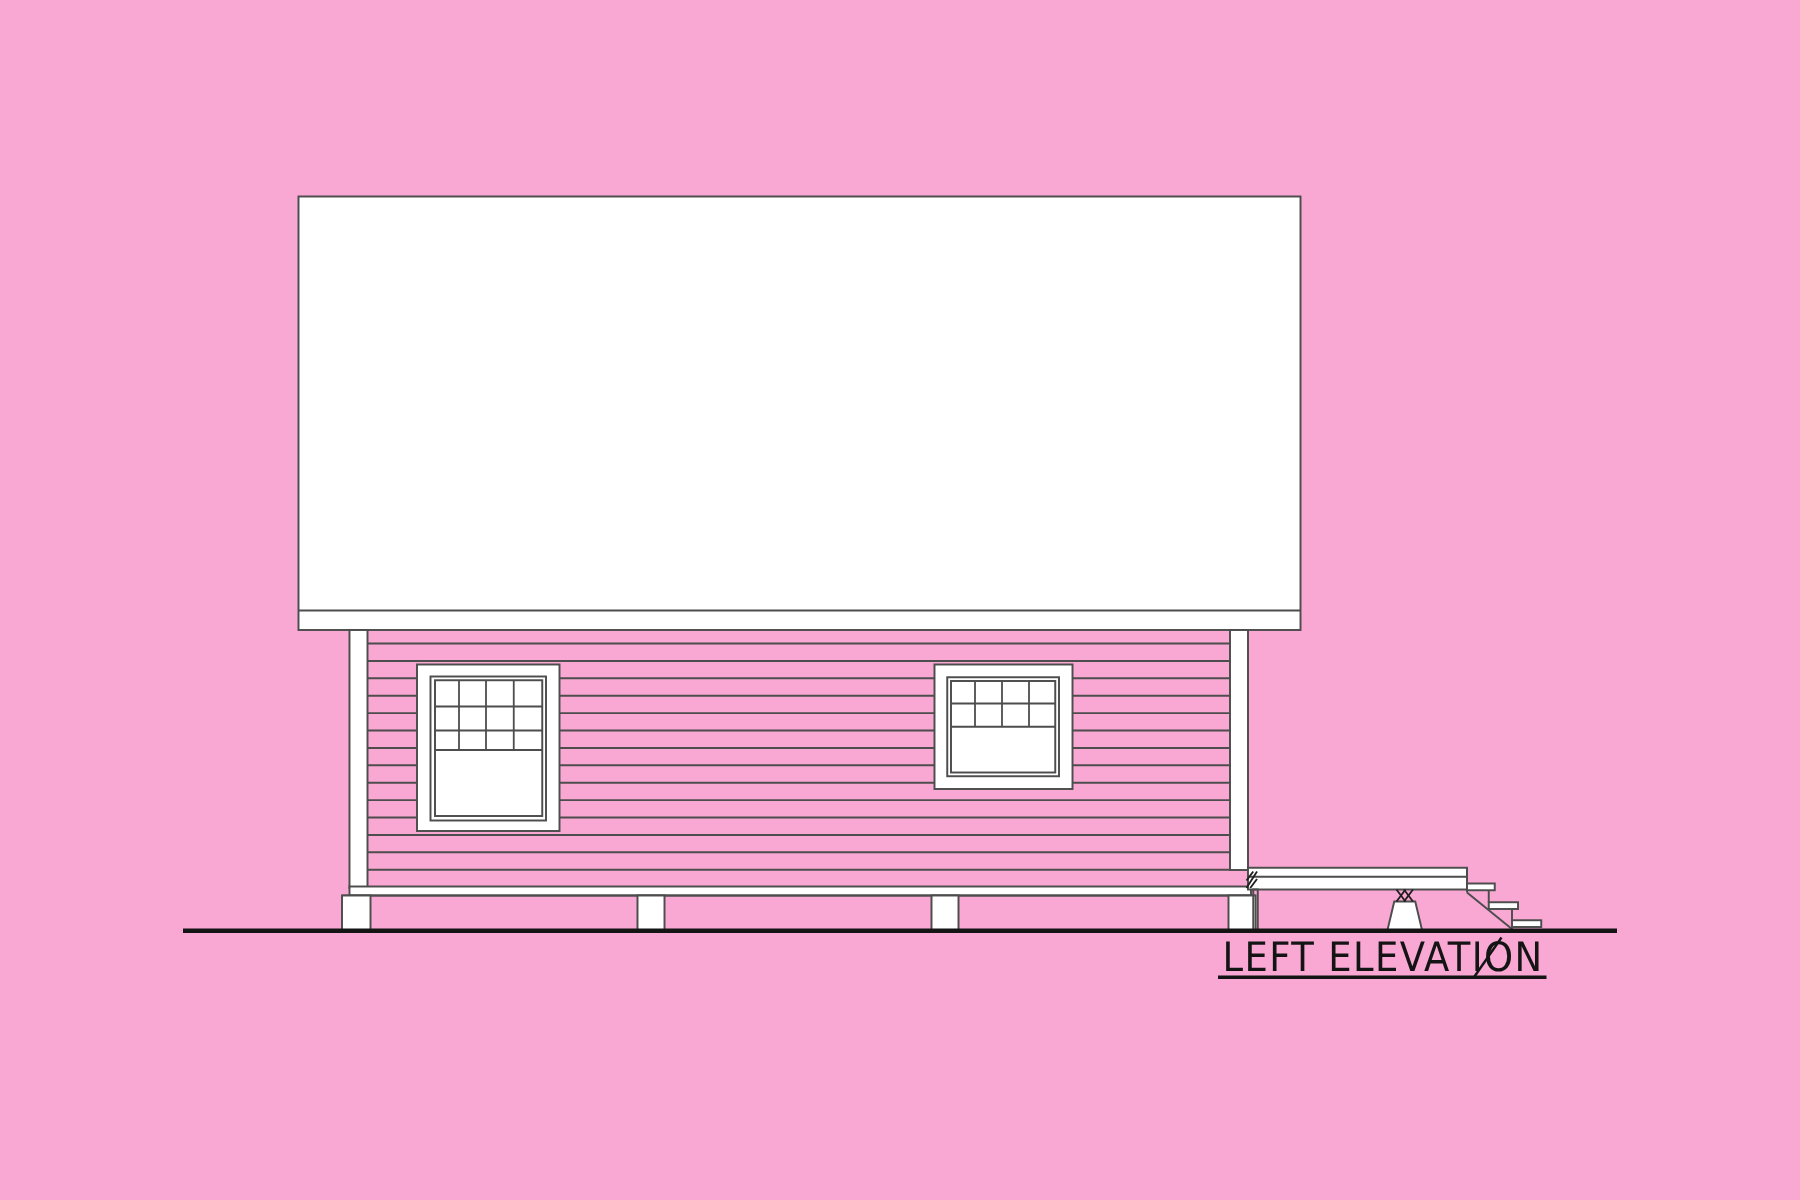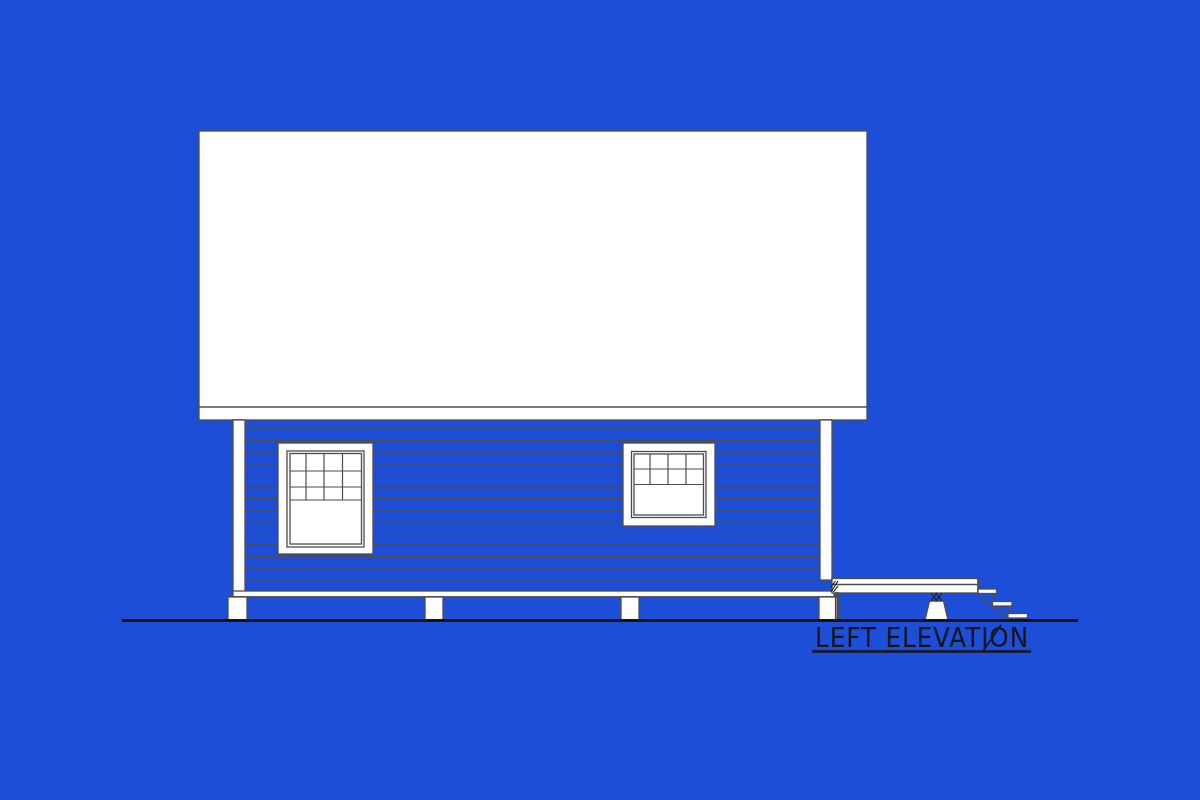--- a/index.html
+++ b/index.html
@@ -5,21 +5,21 @@
   html, body {
     margin: 0;
     padding: 0;
     background: #ffffff;
     font-family: "Liberation Sans", sans-serif;
   }
   .sheet {
     position: relative;
     width: 1200px;
     height: 800px;
-    background: #1d4ed8;
+    background: #f9a8d4;
     overflow: hidden;
   }
   svg { display: block; }
   .thin   { stroke: #4d4d4d; stroke-width: 1.3; fill: none; }
   .thin-f { stroke: #4d4d4d; stroke-width: 1.3; fill: #ffffff; }
   .mull   { stroke: #4d4d4d; stroke-width: 1.2; fill: none; }
   .dark   { stroke: #1f1f1f; stroke-width: 1.2; fill: none; }
   .title-text {
     font-family: "DejaVu Sans", "Liberation Sans", sans-serif;
     font-size: 27px;

